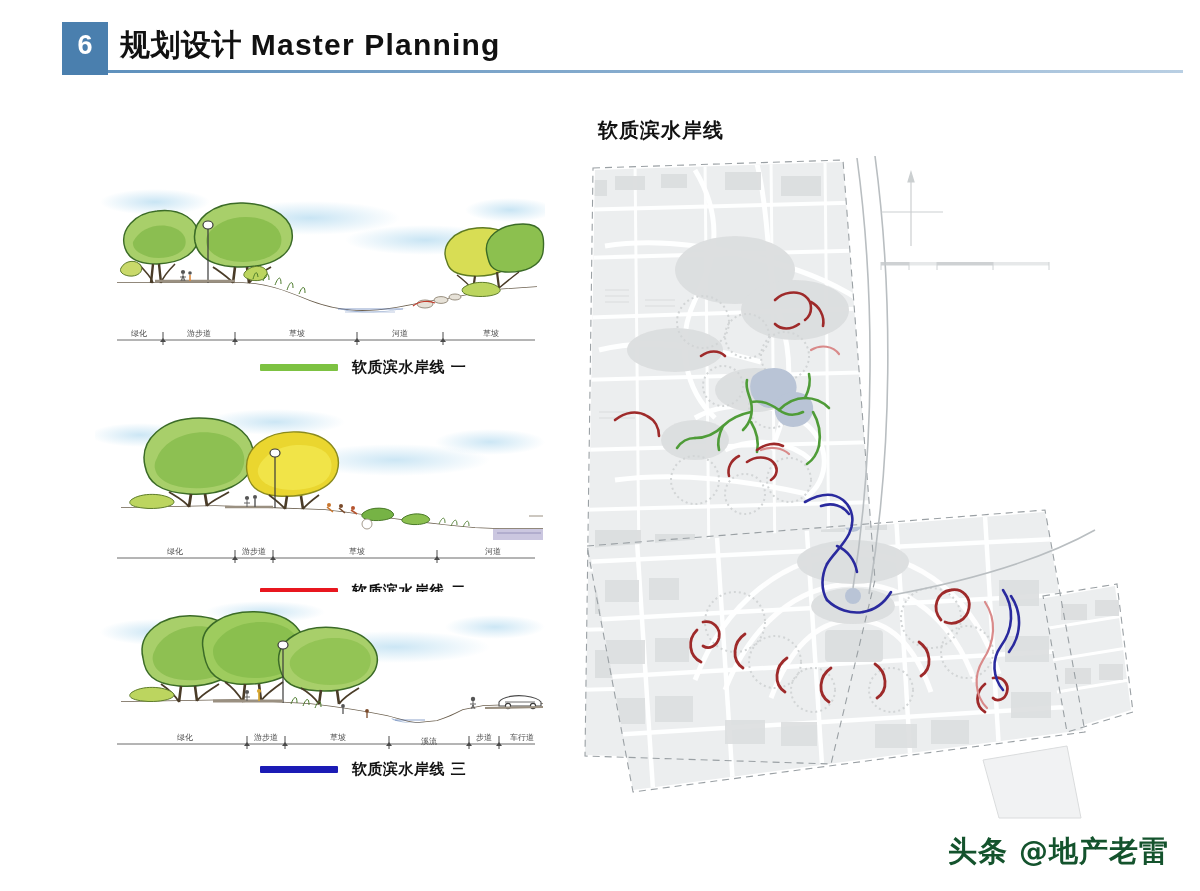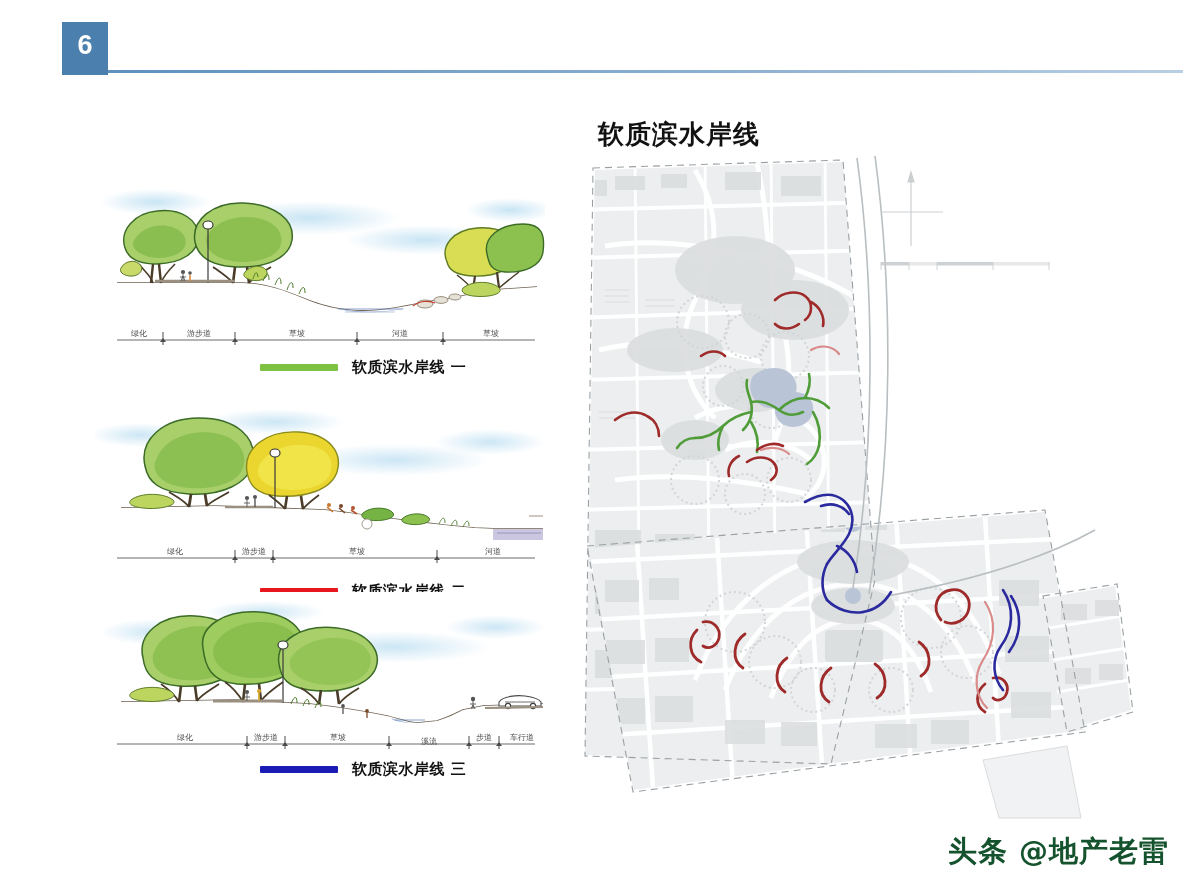--- a/index.html
+++ b/index.html
@@ -98,21 +98,21 @@
     color: #111111;
     white-space: nowrap;
     letter-spacing: 0.5px;
   }
 
   
   #map-title {
     position: absolute;
     left: 598px; top: 117px;
     font-family: "DejaVu Sans", sans-serif;
-    font-size: 26px;
+    font-size: 20px;
     font-weight: bold;
     color: #111111;
     letter-spacing: 1px;
   }
   #map-panel {
     position: absolute;
     left: 575px; top: 150px;
     width: 560px; height: 670px;
   }
   #map-panel svg { display: block; }
@@ -129,20 +129,23 @@
     color: #14532d;
     letter-spacing: 1px;
     white-space: nowrap;
   }
 </style>
 </head>
 <body>
 
 <div id="header">
   <div id="header-badge">6</div>
+  <div id="header-title">
+    <span class="cn">规划设计</span><span>&nbsp;</span><span class="en">Master Planning</span>
+  </div>
   <div id="header-rule-thick"></div>
   <div id="header-rule-thin"></div>
 </div>
 
 <div class="section-block" style="left:95px; top:180px; width:450px; height:215px;">
 
   <div class="sketch">
     <svg width="450" height="140" viewBox="0 0 450 140">
       <defs>
         <linearGradient id="sky1" x1="0" y1="0" x2="0" y2="1">

